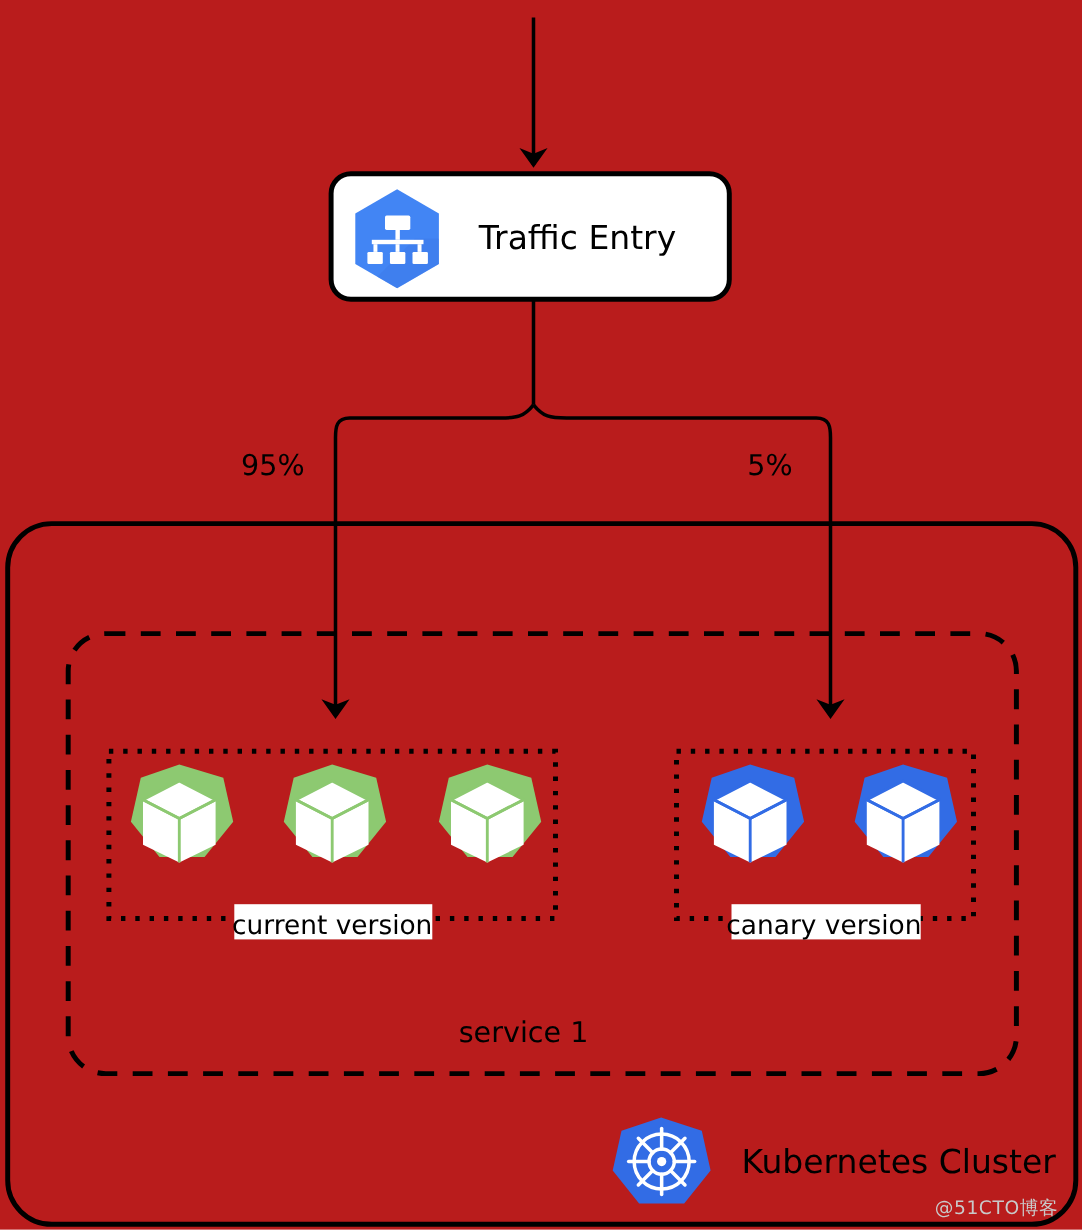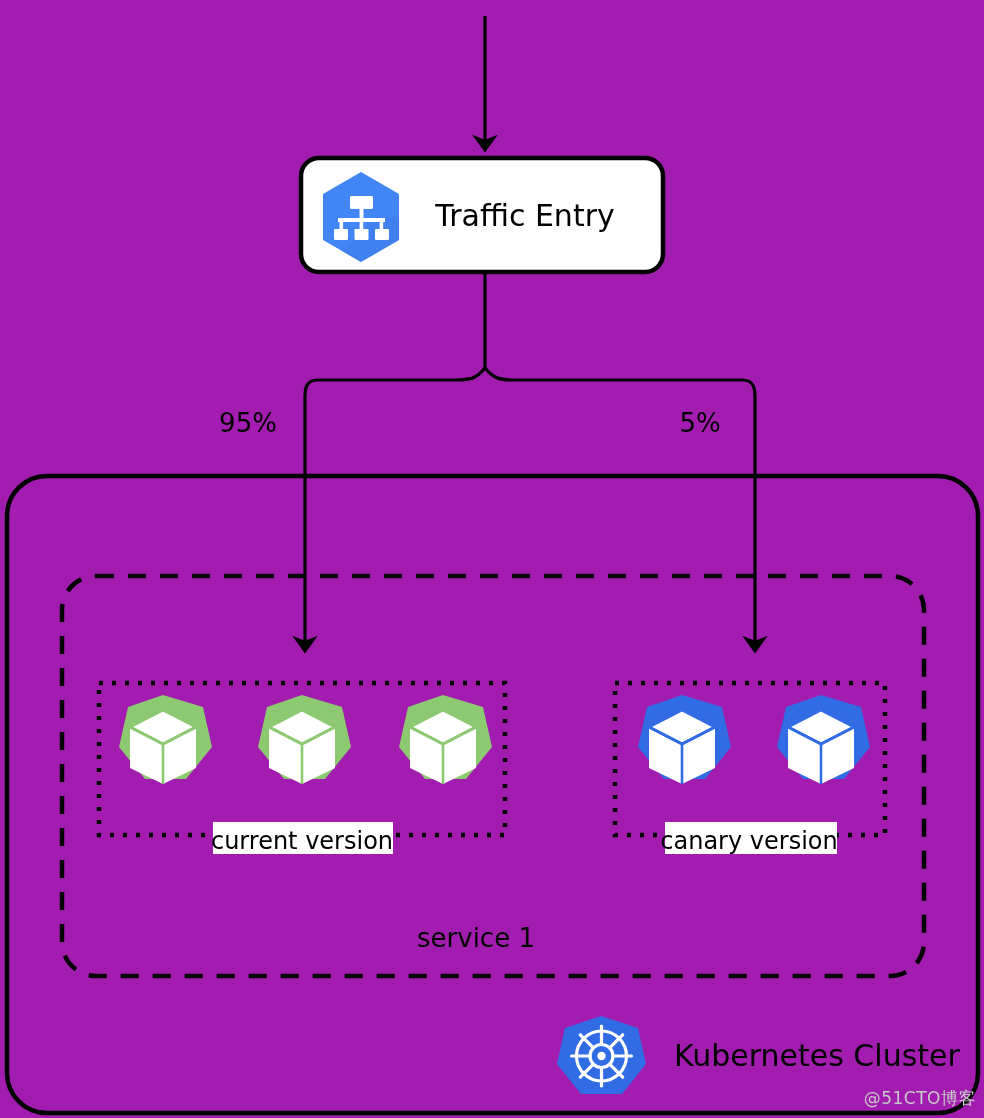--- a/index.html
+++ b/index.html
@@ -7,21 +7,21 @@
     padding: 0;
     background: #ffffff;
   }
   body {
     font-family: "DejaVu Sans", sans-serif;
   }
   #canvas {
     position: relative;
     width: 984px;
     height: 1118px;
-    background: #a21caf;
+    background: #b91c1c;
     overflow: hidden;
   }
   svg.layer {
     position: absolute;
     top: 0;
     left: 0;
     width: 984px;
     height: 1118px;
   }
   .diagram-text {
@@ -38,21 +38,21 @@
     font-size: 24px;
   }
   .label-service {
     font-size: 26px;
   }
   .label-cluster {
     font-size: 30px;
   }
   .watermark {
     position: absolute;
-    right: 8px;
+    right: 22px;
     bottom: 8px;
     font-size: 17px;
     color: #c9c9c9;
     font-family: "DejaVu Sans", sans-serif;
     letter-spacing: 0.5px;
     user-select: none;
   }
 </style>
 </head>
 <body>

